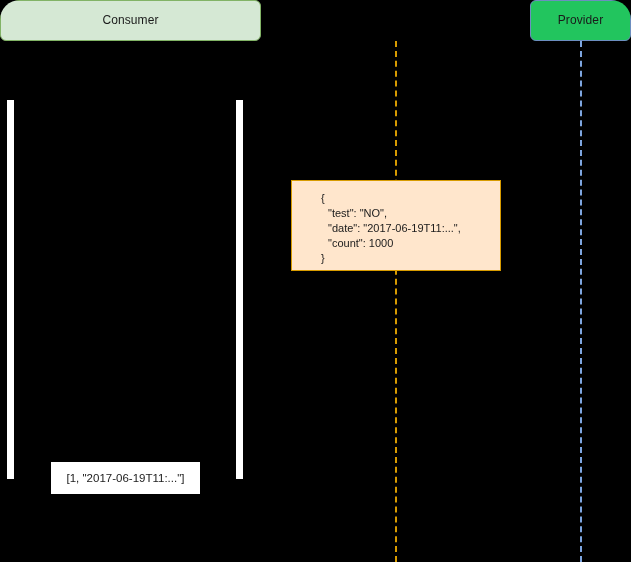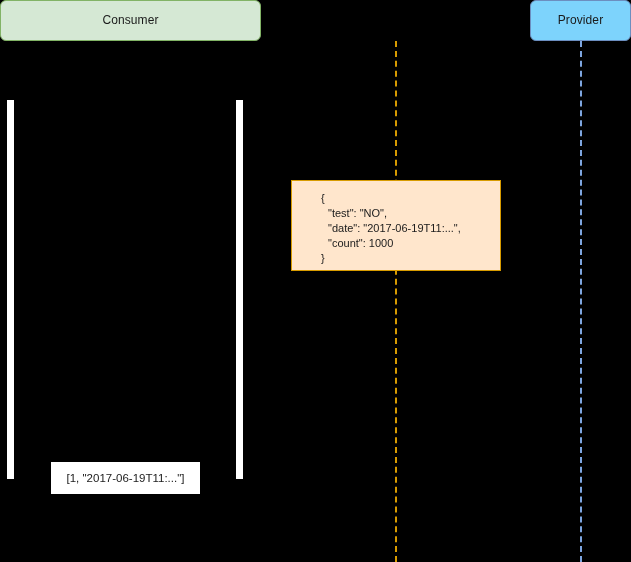--- a/index.html
+++ b/index.html
@@ -7,20 +7,21 @@
     padding: 0;
     background: #000000;
   }
   #canvas {
     position: relative;
     width: 631px;
     height: 562px;
     background: #000000;
     overflow: hidden;
     font-family: "Liberation Sans", sans-serif;
+    border-radius: 20px;
   }
 
   
   .participant {
     position: absolute;
     box-sizing: border-box;
     border-width: 1px;
     border-style: solid;
     border-radius: 6px;
     display: flex;
@@ -36,21 +37,21 @@
   .participant.consumer {
     left: 0px;  top: 0px;  width: 261px; height: 41px;
     background: #d5e8d4; border-color: #82b366;
   }
   .participant.test {
     left: 345px; top: 0px;  width: 101px; height: 41px;
     background: #ffe6cc; border-color: #d79b00;
   }
   .participant.provider {
     left: 530px; top: 0px;  width: 101px; height: 41px;
-    background: #7dd3fc; border-color: #6c8ebf;
+    background: #22c55e; border-color: #6c8ebf;
   }
 
   
   .lifeline {
     position: absolute;
     width: 0;
     border-left-width: 2px;
     border-left-style: dashed;
   }
   .lifeline.test-lifeline {

